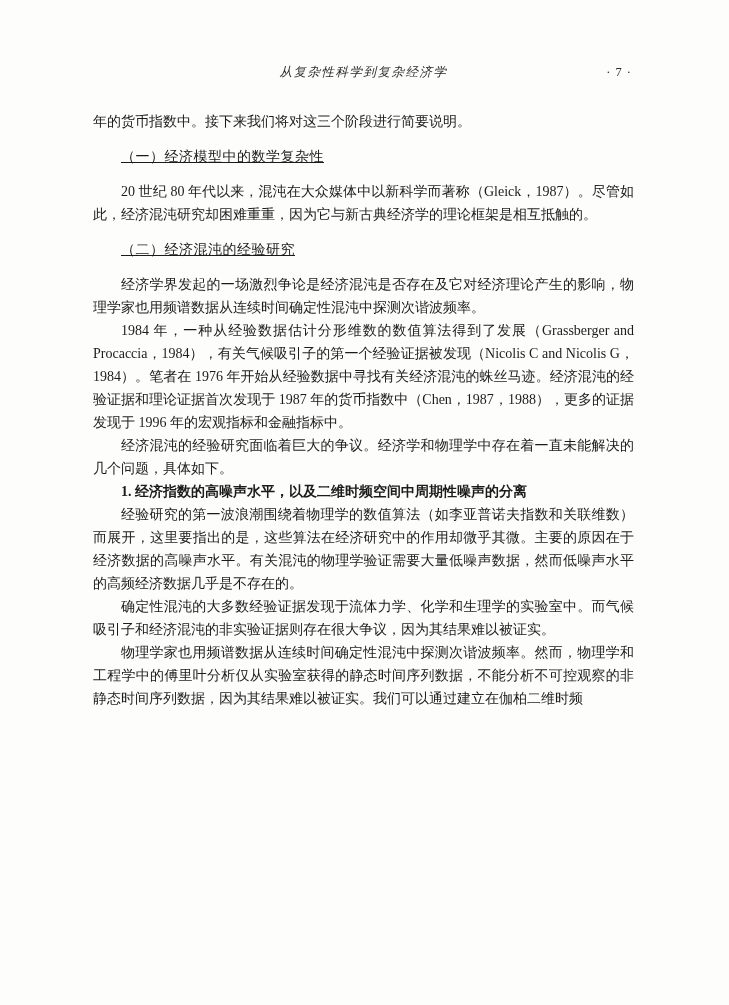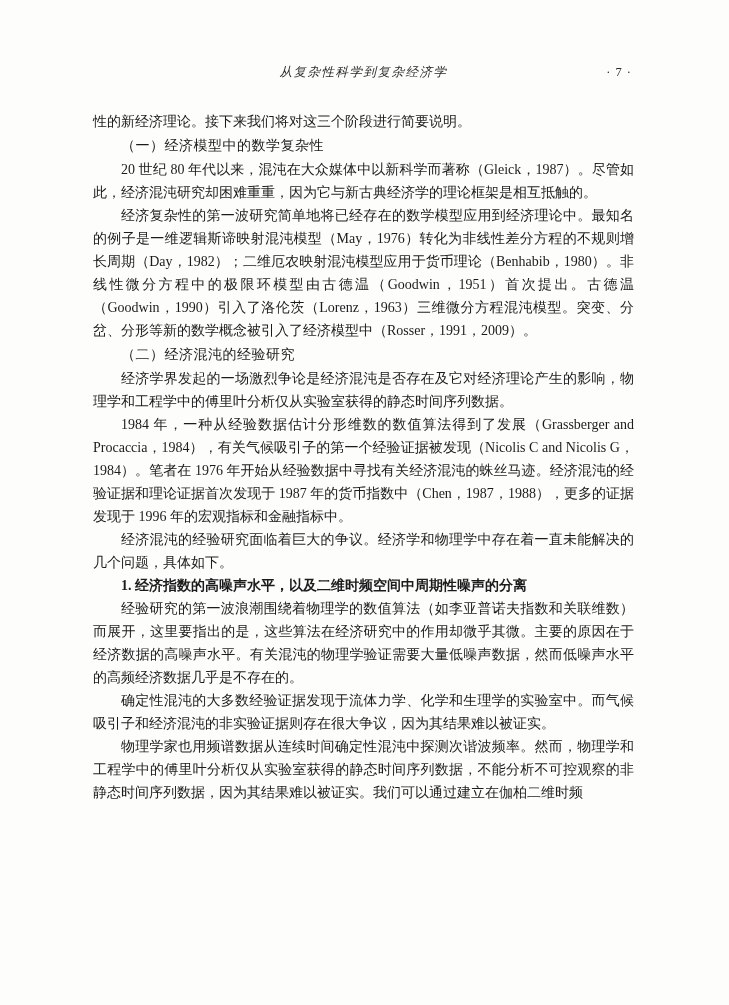--- a/index.html
+++ b/index.html
@@ -41,42 +41,42 @@
   }
   .body-text {
     font-size: 14px;
     line-height: 23px;
     text-align: justify;
   }
   .body-text p { margin: 0; }
   p.indent { text-indent: 2em; }
   p.section-heading {
     text-indent: 2em;
-    margin: 1px 0;
+    margin: 12px 0;
     letter-spacing: 0.5px;
+    text-decoration: underline;
   }
   p.list-heading { text-indent: 2em; font-weight: bold; }
 </style>
 </head>
 <body>
 
 <div class="page">
 
   <div class="running-header">
     <span class="rh-title">从复杂性科学到复杂经济学</span>
     <span class="rh-pageno">· 7 ·</span>
   </div>
 
   <div class="body-text">
-    <p>性的新经济理论。接下来我们将对这三个阶段进行简要说明。</p>
+    <p>年的货币指数中。接下来我们将对这三个阶段进行简要说明。</p>
     <p class="section-heading">（一）经济模型中的数学复杂性</p>
     <p class="indent">20 世纪 80 年代以来，混沌在大众媒体中以新科学而著称（Gleick，1987）。尽管如此，经济混沌研究却困难重重，因为它与新古典经济学的理论框架是相互抵触的。</p>
-    <p class="indent">经济复杂性的第一波研究简单地将已经存在的数学模型应用到经济理论中。最知名的例子是一维逻辑斯谛映射混沌模型（May，1976）转化为非线性差分方程的不规则增长周期（Day，1982）；二维厄农映射混沌模型应用于货币理论（Benhabib，1980）。非线性微分方程中的极限环模型由古德温（Goodwin，1951）首次提出。古德温（Goodwin，1990）引入了洛伦茨（Lorenz，1963）三维微分方程混沌模型。突变、分岔、分形等新的数学概念被引入了经济模型中（Rosser，1991，2009）。</p>
     <p class="section-heading">（二）经济混沌的经验研究</p>
-    <p class="indent">经济学界发起的一场激烈争论是经济混沌是否存在及它对经济理论产生的影响，物理学和工程学中的傅里叶分析仅从实验室获得的静态时间序列数据。</p>
+    <p class="indent">经济学界发起的一场激烈争论是经济混沌是否存在及它对经济理论产生的影响，物理学家也用频谱数据从连续时间确定性混沌中探测次谐波频率。</p>
     <p class="indent">1984 年，一种从经验数据估计分形维数的数值算法得到了发展（Grassberger and Procaccia，1984），有关气候吸引子的第一个经验证据被发现（Nicolis C and Nicolis G，1984）。笔者在 1976 年开始从经验数据中寻找有关经济混沌的蛛丝马迹。经济混沌的经验证据和理论证据首次发现于 1987 年的货币指数中（Chen，1987，1988），更多的证据发现于 1996 年的宏观指标和金融指标中。</p>
     <p class="indent">经济混沌的经验研究面临着巨大的争议。经济学和物理学中存在着一直未能解决的几个问题，具体如下。</p>
     <p class="list-heading">1. 经济指数的高噪声水平，以及二维时频空间中周期性噪声的分离</p>
     <p class="indent">经验研究的第一波浪潮围绕着物理学的数值算法（如李亚普诺夫指数和关联维数）而展开，这里要指出的是，这些算法在经济研究中的作用却微乎其微。主要的原因在于经济数据的高噪声水平。有关混沌的物理学验证需要大量低噪声数据，然而低噪声水平的高频经济数据几乎是不存在的。</p>
     <p class="indent">确定性混沌的大多数经验证据发现于流体力学、化学和生理学的实验室中。而气候吸引子和经济混沌的非实验证据则存在很大争议，因为其结果难以被证实。</p>
     <p class="indent">物理学家也用频谱数据从连续时间确定性混沌中探测次谐波频率。然而，物理学和工程学中的傅里叶分析仅从实验室获得的静态时间序列数据，不能分析不可控观察的非静态时间序列数据，因为其结果难以被证实。我们可以通过建立在伽柏二维时频</p>
   </div>
 
 </div>
 

